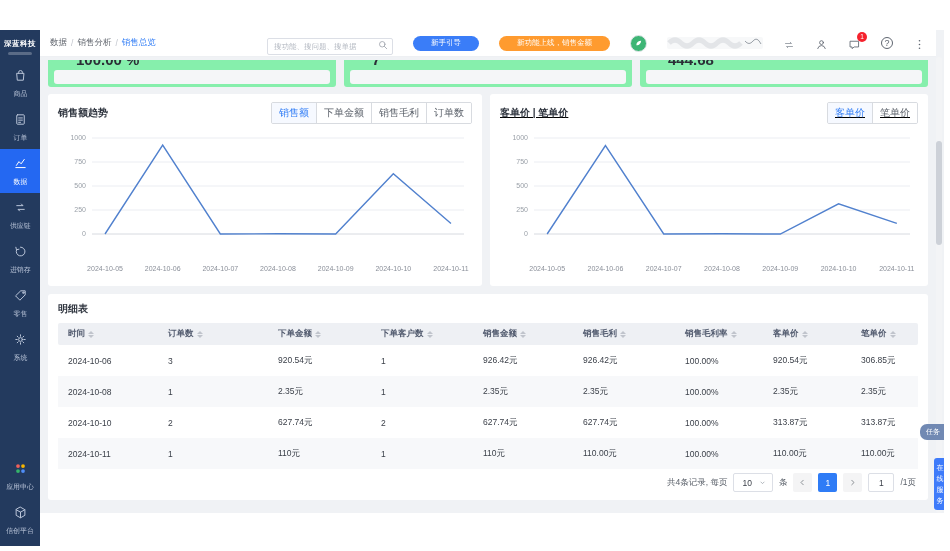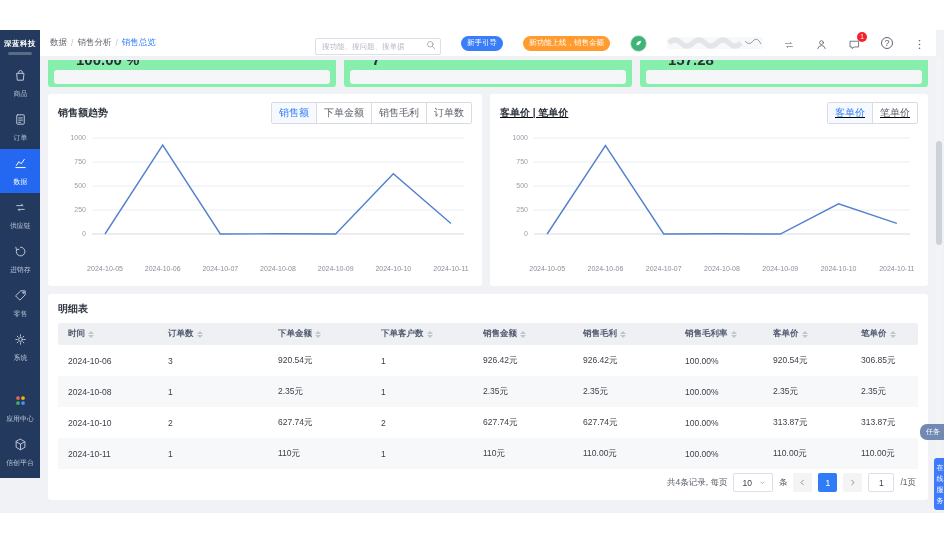--- a/index.html
+++ b/index.html
@@ -1,42 +1,42 @@
 <!DOCTYPE html>
 <html><head>
 <meta charset="utf-8">
 <style>
   * { box-sizing: border-box; margin: 0; padding: 0; }
   body { font-family: "Liberation Sans", "DejaVu Sans", sans-serif; background: #fff; }
   .page { position: relative; width: 950px; height: 551px; background: #fff; overflow: hidden; }
   .app { position: absolute; top: 30px; left: 0; width: 944px; height: 483px; background: #f0f2f5; }
 
   
-  .sidebar { position: absolute; left: 0; top: 0; width: 40px; height: 448px; background: #233a5e; display: flex; flex-direction: column; align-items: stretch; z-index: 5; }
+  .sidebar { position: absolute; left: 0; top: 0; width: 40px; height: 516px; background: #233a5e; display: flex; flex-direction: column; align-items: stretch; z-index: 5; }
   .logo { color: #fff; font-size: 7.5px; font-weight: bold; text-align: center; padding: 9px 1px 2px; letter-spacing: .5px; }
   .logo-sub { height: 3px; margin: 1px 8px 6px; background: rgba(255,255,255,.25); border-radius: 2px; }
   .snav { display: flex; flex-direction: column; flex: 1; padding-bottom: 4px; }
   .sitem { display: flex; flex-direction: column; align-items: center; gap: 2px; padding: 7px 0 6px; color: #b9c4d8; cursor: pointer; }
   .sitem svg { width: 15px; height: 15px; stroke: currentColor; fill: none; stroke-width: 1.6; stroke-linecap: round; stroke-linejoin: round; }
   .sitem .slabel { font-size: 7.5px; transform: scale(.92); white-space: nowrap; }
   .sitem.active { background: #2468f2; color: #fff; }
   .sitem.push { margin-top: auto; }
 
   
   .topbar { position: absolute; left: 40px; top: 0; width: 896px; height: 27px; background: #fff; border-bottom: 1px solid #eef0f3; display: flex; align-items: center; padding: 0 10px; z-index: 4; }
   .crumbs { font-size: 8.5px; color: #60656d; display: flex; gap: 4px; align-items: center; }
   .crumbs .sep { color: #c0c4cc; }
   .crumbs .crumb.last { color: #2f7cf6; }
   .top-right { margin-left: auto; display: flex; align-items: center; gap: 20px; }
   .search { position: relative; width: 126px; height: 17px; }
   .search input { width: 100%; height: 100%; border: 1px solid #dcdfe6; border-radius: 2px; font-size: 7.5px; padding: 0 18px 0 6px; color: #333; outline: none; font-family: inherit; }
   .search input::placeholder { color: #b4b9c2; }
   .search .sic { position: absolute; right: 4px; top: 2px; width: 12px; height: 12px; color: #9aa0a8; }
   .search .sic svg, .hic svg, .swap svg { width: 100%; height: 100%; stroke: currentColor; fill: none; stroke-width: 1.6; stroke-linecap: round; stroke-linejoin: round; }
-  .pill { border: none; color: #fff; font-size: 7.5px; height: 15px; padding: 0 6px; border-radius: 8px; cursor: pointer; white-space: nowrap; font-family: Liberation Sans, sans-serif; }
+  .pill { border: none; color: #fff; font-size: 7.5px; height: 15px; padding: 0 18px; border-radius: 8px; cursor: pointer; white-space: nowrap; font-family: Liberation Sans, sans-serif; }
   .pill.blue { background: #3a7df8; }
   .pill.orange { background: #ff9b2f; }
   .avatar { width: 17px; height: 17px; border-radius: 50%; background: #3eb575; display: inline-flex; align-items: center; justify-content: center; overflow: hidden; border: 1px solid #e2e6ea; }
   .avatar svg { width: 13px; height: 13px; }
   .redact { position: relative; width: 96px; height: 12px; background: #f7f8f9; border-radius: 2px; overflow: hidden; }
   .redact svg { position: absolute; inset: 0; width: 100%; height: 100%; }
   .swap { width: 12px; height: 12px; color: #8a9099; cursor: pointer; }
   .hic { position: relative; width: 13px; height: 13px; color: #5f6670; cursor: pointer; }
   .hic.help { font-size: 9px; border: 1.2px solid #5f6670; border-radius: 50%; display: inline-flex; align-items: center; justify-content: center; width: 12px; height: 12px; line-height: 1; }
   .badge { position: absolute; top: -5px; right: -6px; background: #f5222d; color: #fff; font-size: 6.5px; font-style: normal; min-width: 10px; height: 10px; border-radius: 5px; display: flex; align-items: center; justify-content: center; padding: 0 2px; }
@@ -227,21 +227,21 @@
       <div class="stats" id="stats">
           <div class="scard">
             <div class="snum">100.00 %</div>
             <div class="sbox"></div>
           </div>
           <div class="scard">
             <div class="snum">7</div>
             <div class="sbox"></div>
           </div>
           <div class="scard">
-            <div class="snum">157.28</div>
+            <div class="snum">444.68</div>
             <div class="sbox"></div>
           </div>
         </div>
       <div class="charts" id="charts">
           <section class="panel chart-panel">
             <div class="phead">
               <h3 class="ptitle">销售额趋势</h3>
               <div class="seg">
                 <button class="segbtn active">销售额</button>
                 <button class="segbtn">下单金额</button>

